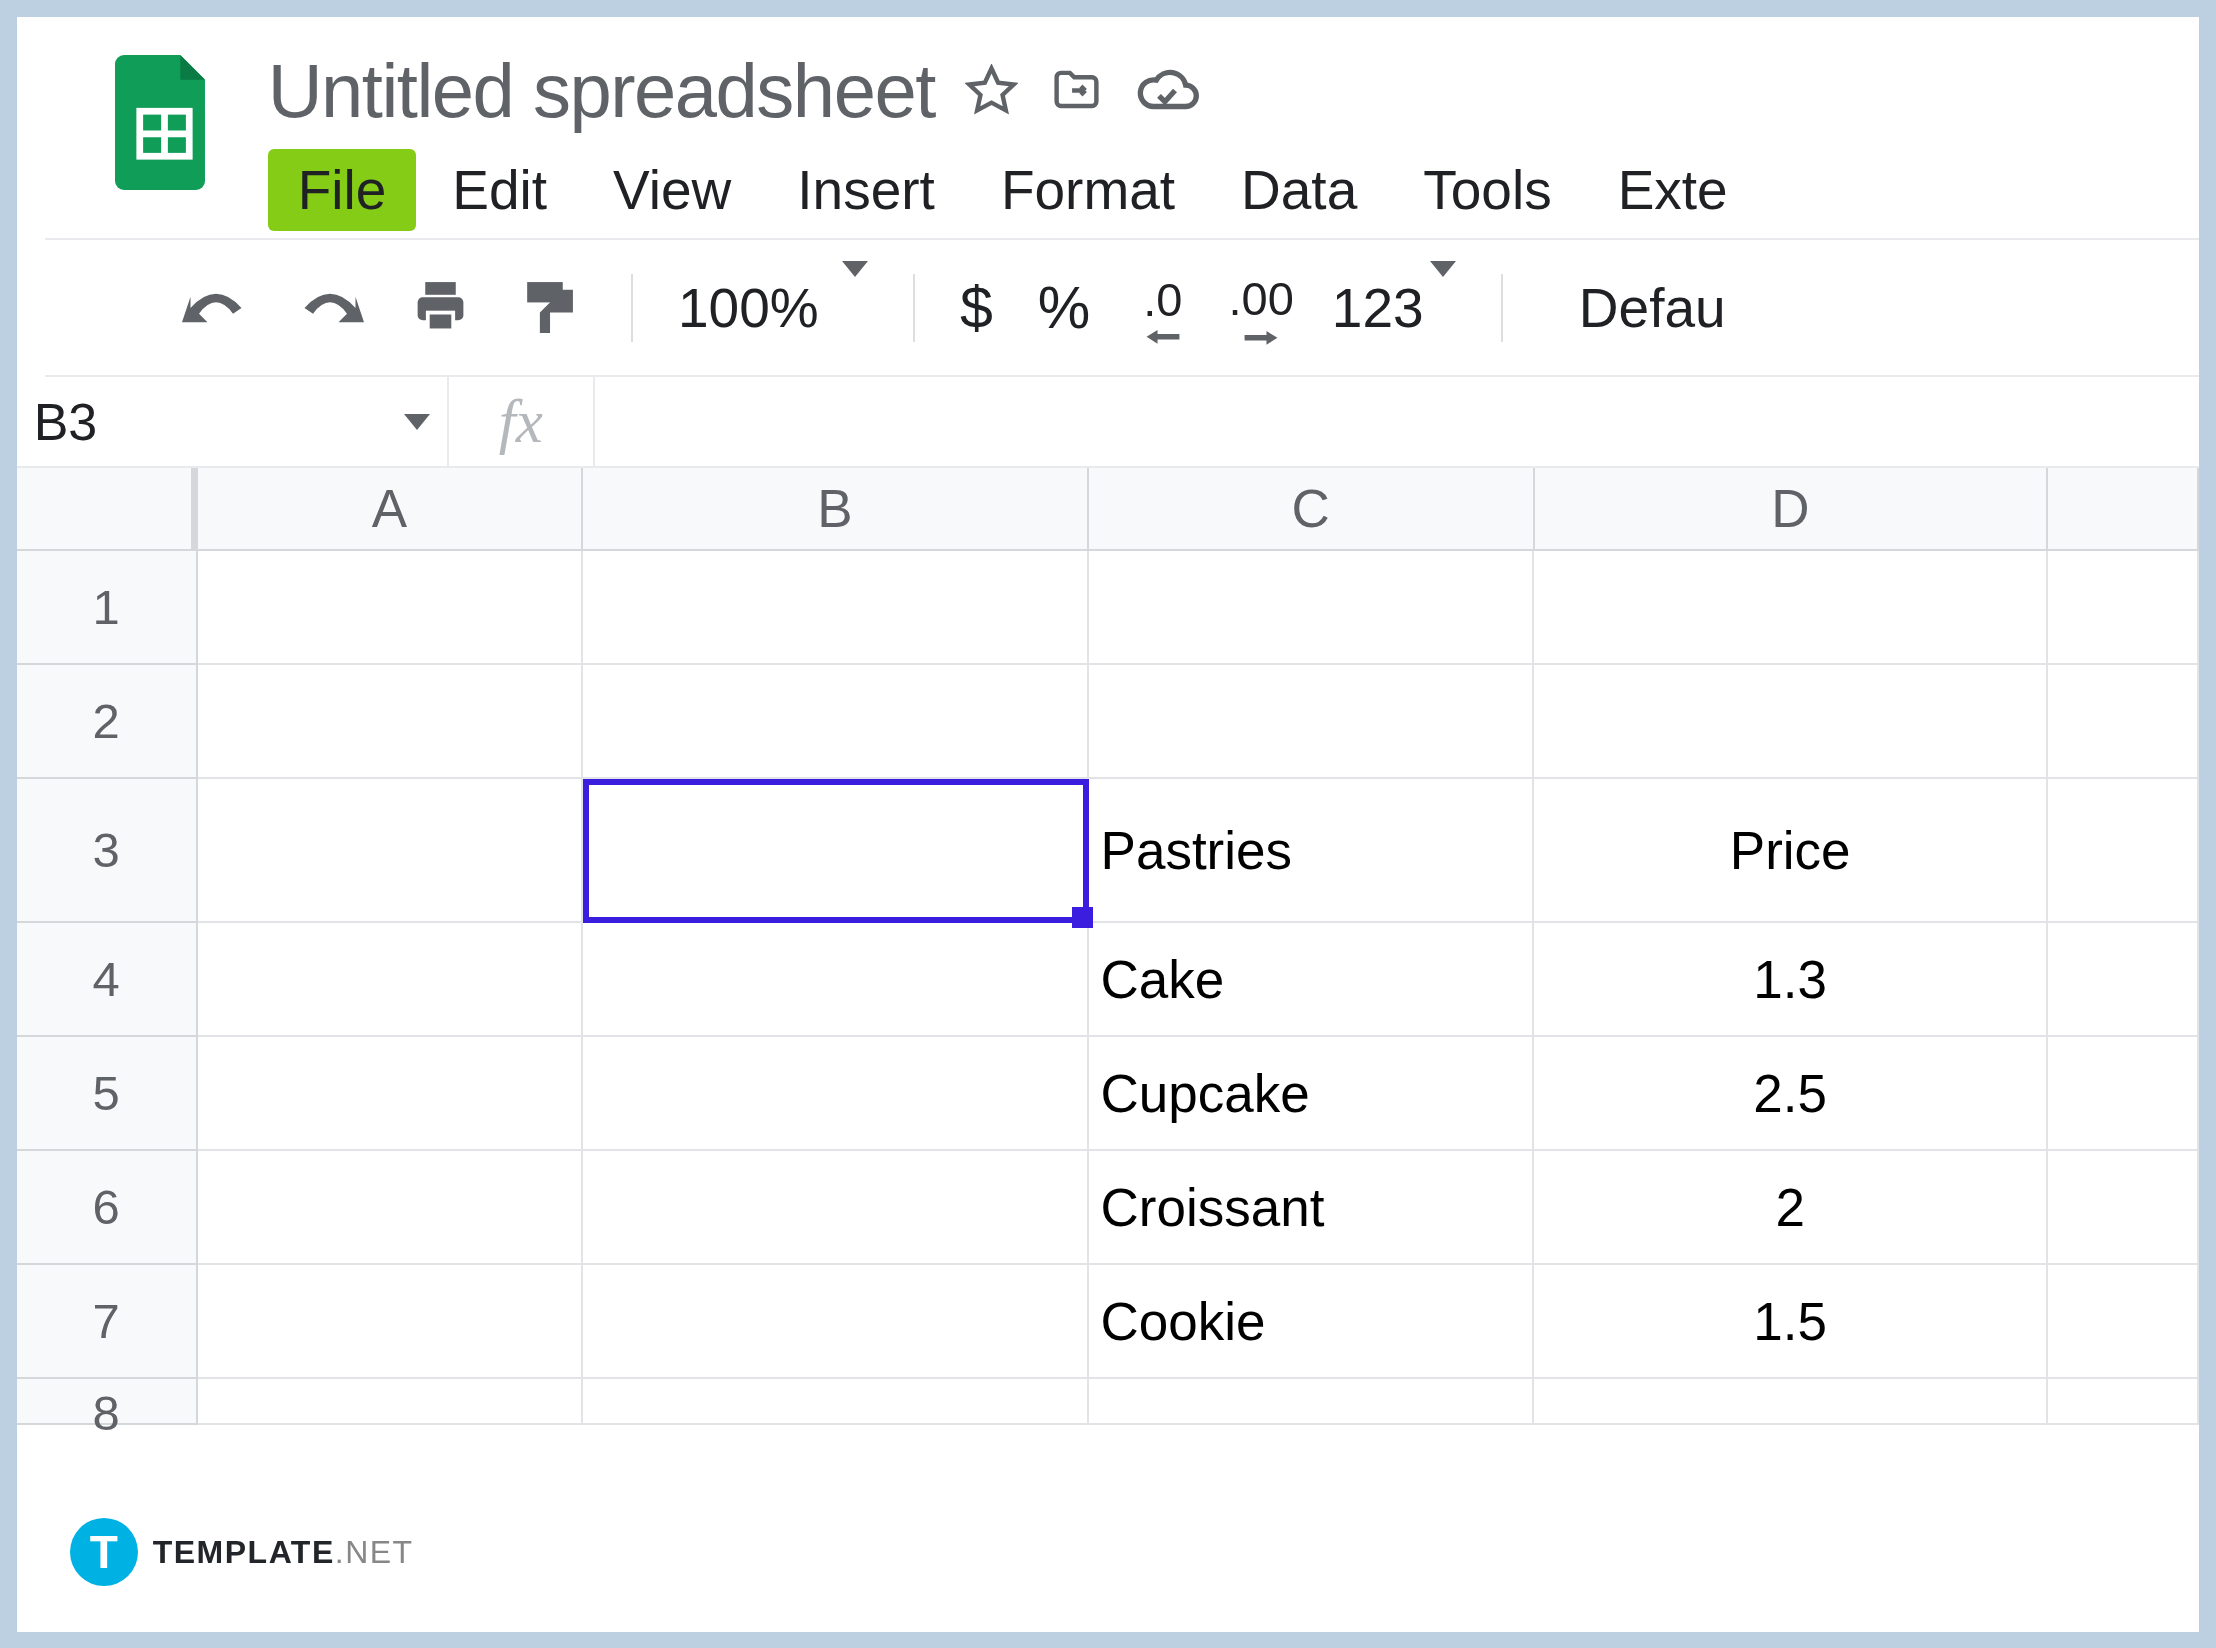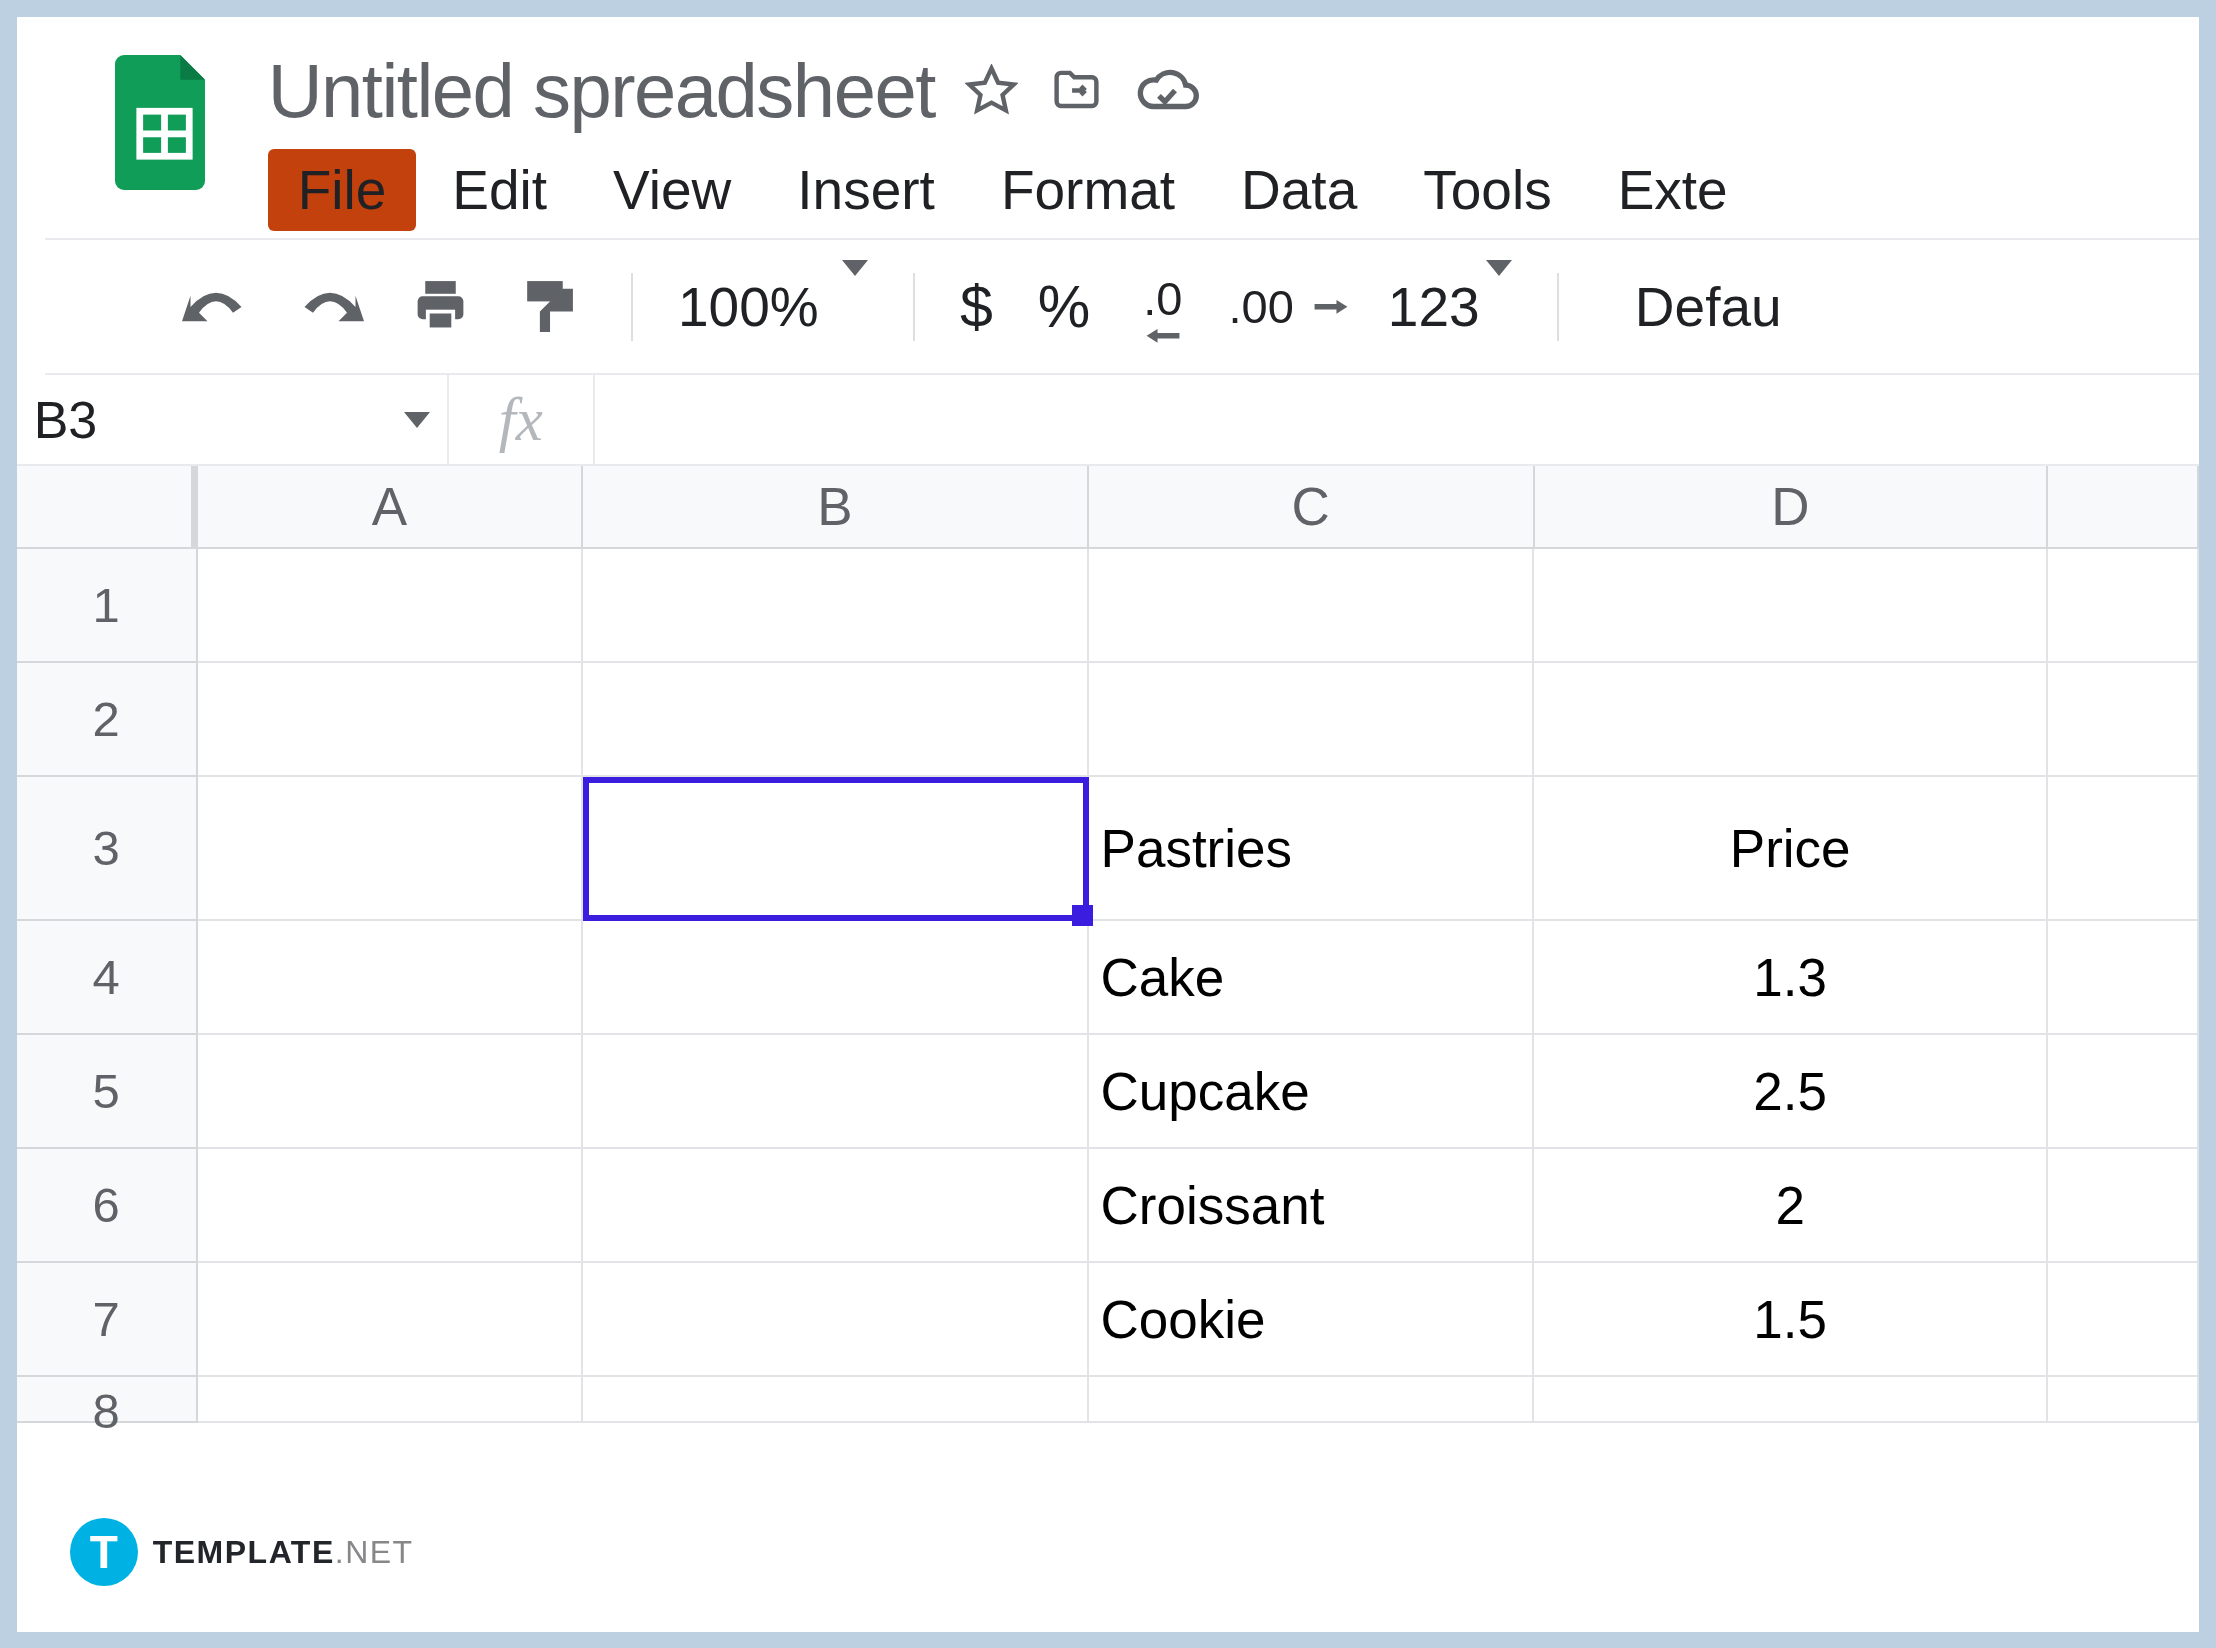--- a/index.html
+++ b/index.html
@@ -56,21 +56,21 @@
     gap: 6px;
     margin-top: 15px;
   }
   .menu-item {
     font-size: 55px;
     color: #202124;
     padding: 9px 30px;
     border-radius: 6px;
     cursor: pointer;
   }
-  .menu-item.active { background: #c2410c; }
+  .menu-item.active { background: #84cc16; }
   
   .toolbar {
     border-top: 2.3px solid #e8eaed;
     border-bottom: 2.3px solid #e8eaed;
     display: flex;
     align-items: center;
     padding: 23px 76px 23px 114px;
     gap: 0;
     margin-left: 28px;
   }
@@ -301,21 +301,21 @@
     </div>
     <div class="tb-sep"></div>
     <div class="tb-text" style="font-size:59px">$</div>
     <div class="tb-text" style="font-size:59px;padding:7.6px 30px">%</div>
     <div class="tb-btn" style="flex-direction:column;gap:3px;font-size:47px;color:#202124;font-family:Arial">
       <span>.0</span>
       <svg width="38" height="13.7" viewBox="0 0 24 10" fill="#5f6368">
           <path d="M0 5 L8 0 V3 H24 V7 H8 V10 z"></path>
         </svg>
     </div>
-    <div class="tb-btn" style="flex-direction:row;gap:18px;font-size:47px;color:#202124;font-family:Arial">
+    <div class="tb-btn" style="flex-direction:column;gap:5px;font-size:47px;color:#202124;font-family:Arial">
       <span>.00</span>
       <svg width="38" height="13.7" viewBox="0 0 24 10" fill="#5f6368">
           <path d="M24 5 L16 0 V3 H0 V7 H16 V10 z"></path>
         </svg>
     </div>
     <div class="tb-text">
       <span>123</span><span class="caret-down" style="margin-left:6px"></span>
     </div>
     <div class="tb-sep"></div>
     <div class="tb-text" style="padding-left:46px">Defau</div>

